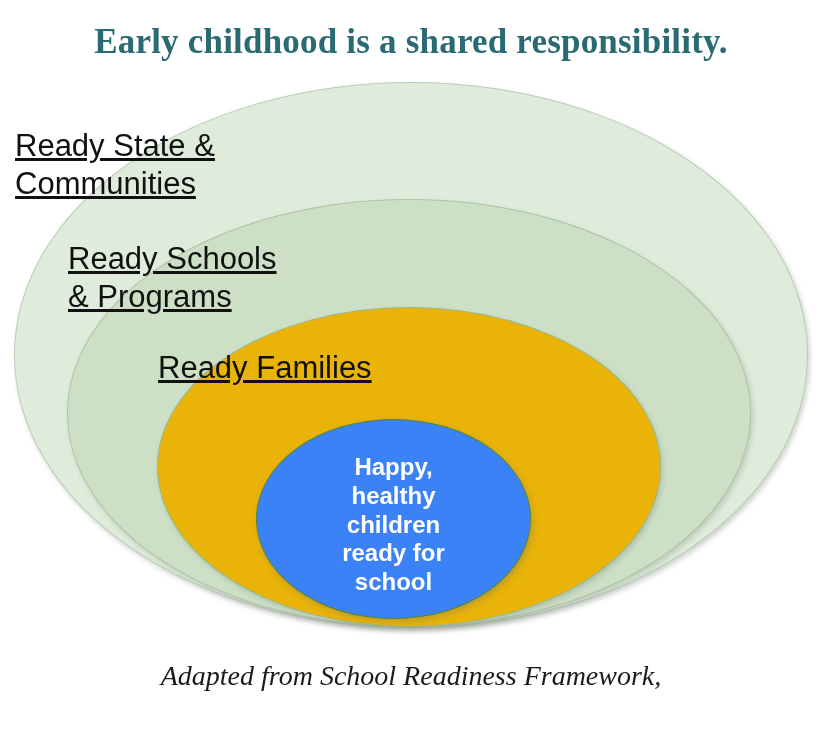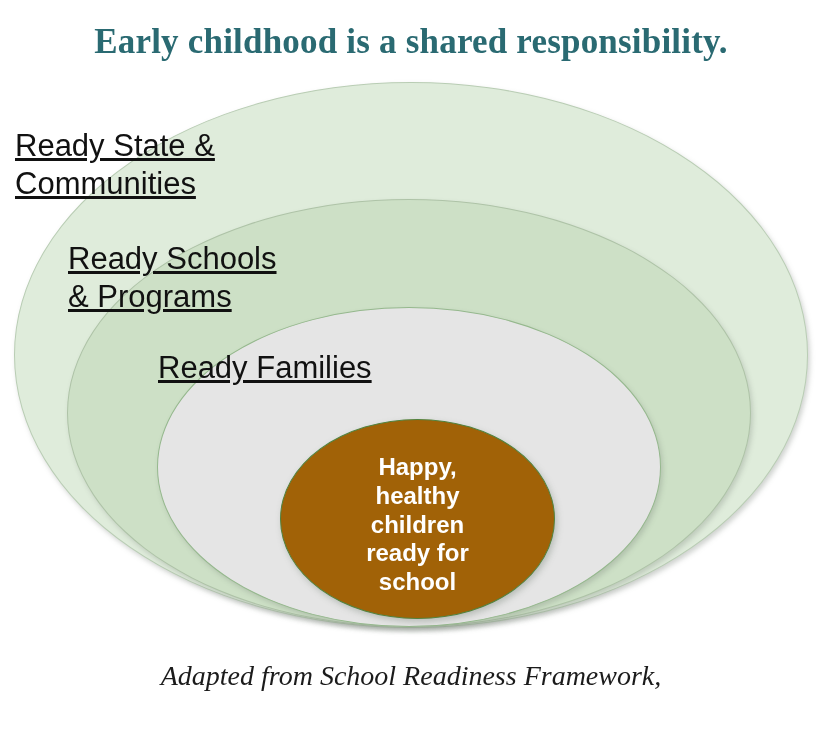--- a/index.html
+++ b/index.html
@@ -68,32 +68,32 @@
     border: 1px solid #aec3a7;
     box-shadow: 2px 3px 5px rgba(120,130,120,0.30);
   }
 
   
   .ring-3 {
     left: 157px;
     top: 231px;
     width: 504px;
     height: 320px;
-    background: #e5e5e5;
+    background: #eab308;
     border: 1px solid #95b88d;
     box-shadow: 2px 3px 5px rgba(120,130,120,0.30);
   }
 
   
   .ring-4 {
-    left: 280px;
+    left: 256px;
     top: 343px;
     width: 275px;
     height: 200px;
-    background: #a16207;
+    background: #3b82f6;
     border: 1px solid #52833f;
     box-shadow: 2px 3px 6px rgba(100,115,100,0.35);
   }
 
   .ring-label {
     position: absolute;
     width: 100%;
     text-align: left;
     color: #111111;
     font-size: 31px;

